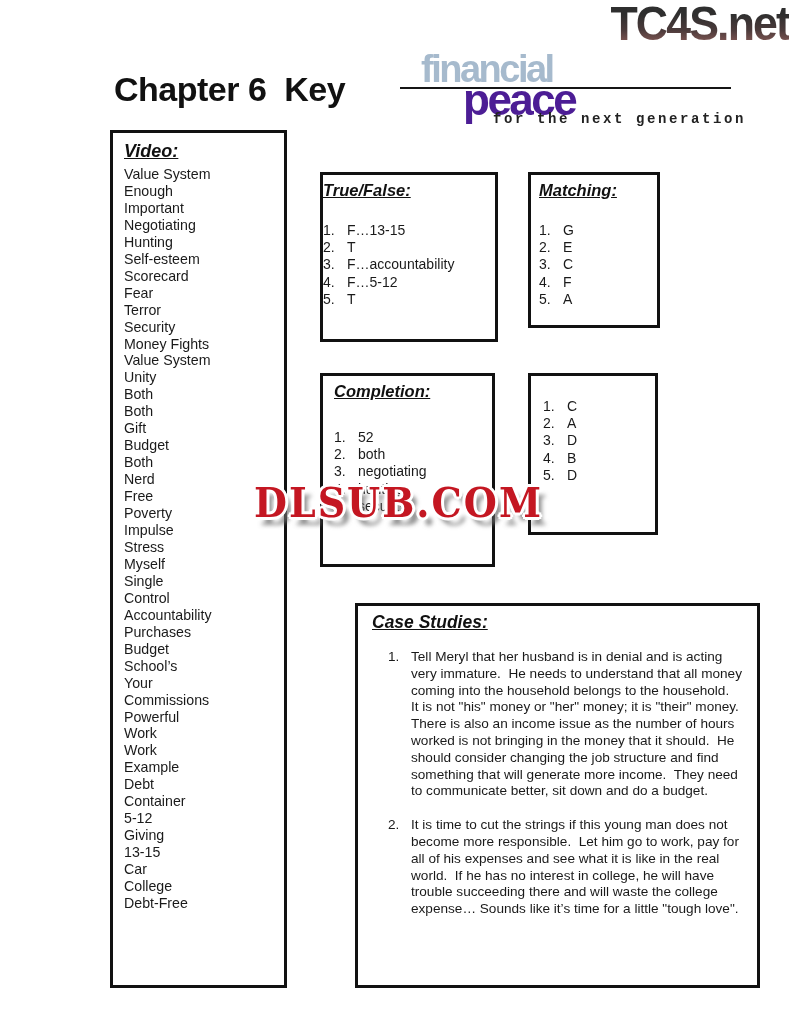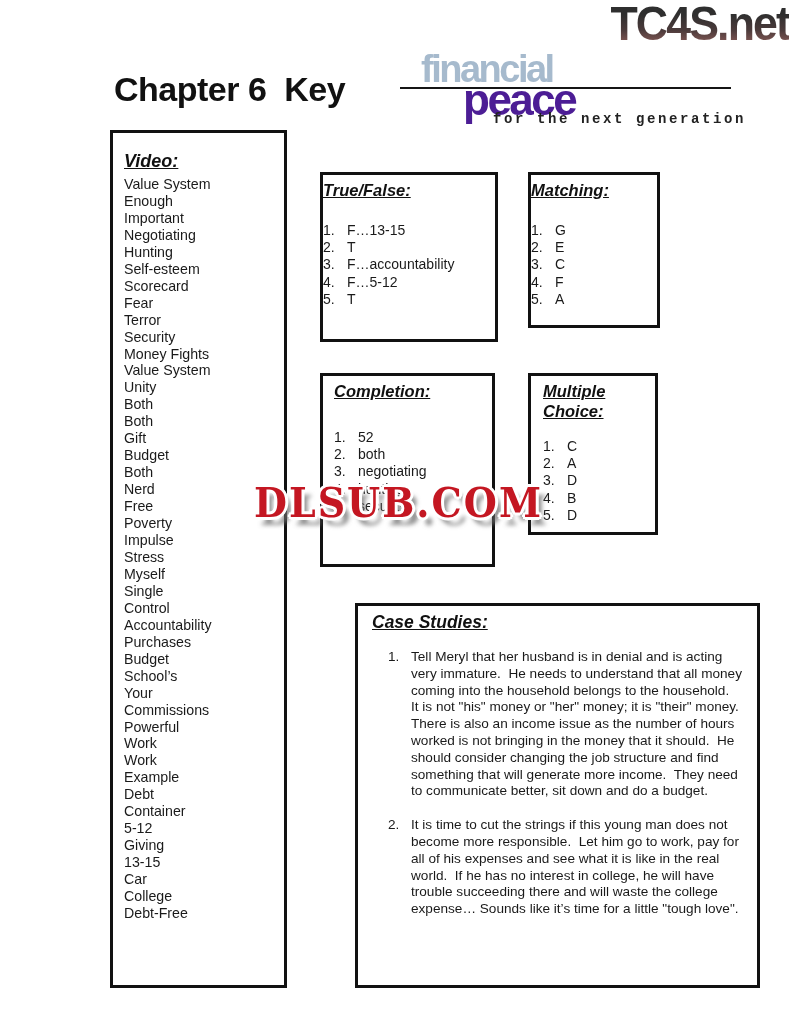--- a/index.html
+++ b/index.html
@@ -43,26 +43,26 @@
   }
 
   
   .box { position:absolute; border:3px solid #111; box-sizing:border-box; background:#fff; }
   .box-heading {
     font-weight:bold; font-style:italic; text-decoration:underline;
     color:#111;
   }
   .h16 { font-size:16.5px; line-height:20px; }
 
-  #video-box { left:110px; top:130px; width:177px; height:858px; padding:18px 11px; }
+  #video-box { left:110px; top:130px; width:177px; height:858px; padding:8px 11px; }
   #video-box .box-heading { font-size:18px; line-height:21px; margin-bottom:4px; }
   .vitem { font-size:14.2px; line-height:16.95px; white-space:nowrap; }
 
   #tf-box   { left:320px; top:172px; width:178px; height:170px; padding:5px 0; }
-  #match-box{ left:528px; top:172px; width:132px; height:156px; padding:5px 0; }
+  #match-box{ left:528px; top:172px; width:132px; height:156px; padding:5px 8px; }
   #comp-box { left:320px; top:373px; width:175px; height:194px; padding:5px 11px; }
   #mc-box   { left:528px; top:373px; width:130px; height:162px; padding:5px 12px; }
 
   .ans-list { margin:0; }
   #tf-box .ans-list, #match-box .ans-list { margin-top:22px; }
   #comp-box .ans-list { margin-top:28px; }
   #mc-box .ans-list   { margin-top:17px; }
   .ans-row { display:flex; font-size:14px; line-height:17.2px; }
   .ans-num { flex:none; width:24px; }
   .ans-val { white-space:nowrap; }
@@ -234,21 +234,20 @@
       <span class="ans-val">hunting</span>
     </div>
       <div class="ans-row">
       <span class="ans-num">5.</span>
       <span class="ans-val">security</span>
     </div>
     </div>
 </div>
 
 <div class="box" id="mc-box">
-  <div class="box-heading h16" style="max-width:86px;">Multiple Choice:</div>
   <div class="ans-list">
       <div class="ans-row">
       <span class="ans-num">1.</span>
       <span class="ans-val">C</span>
     </div>
       <div class="ans-row">
       <span class="ans-num">2.</span>
       <span class="ans-val">A</span>
     </div>
       <div class="ans-row">

